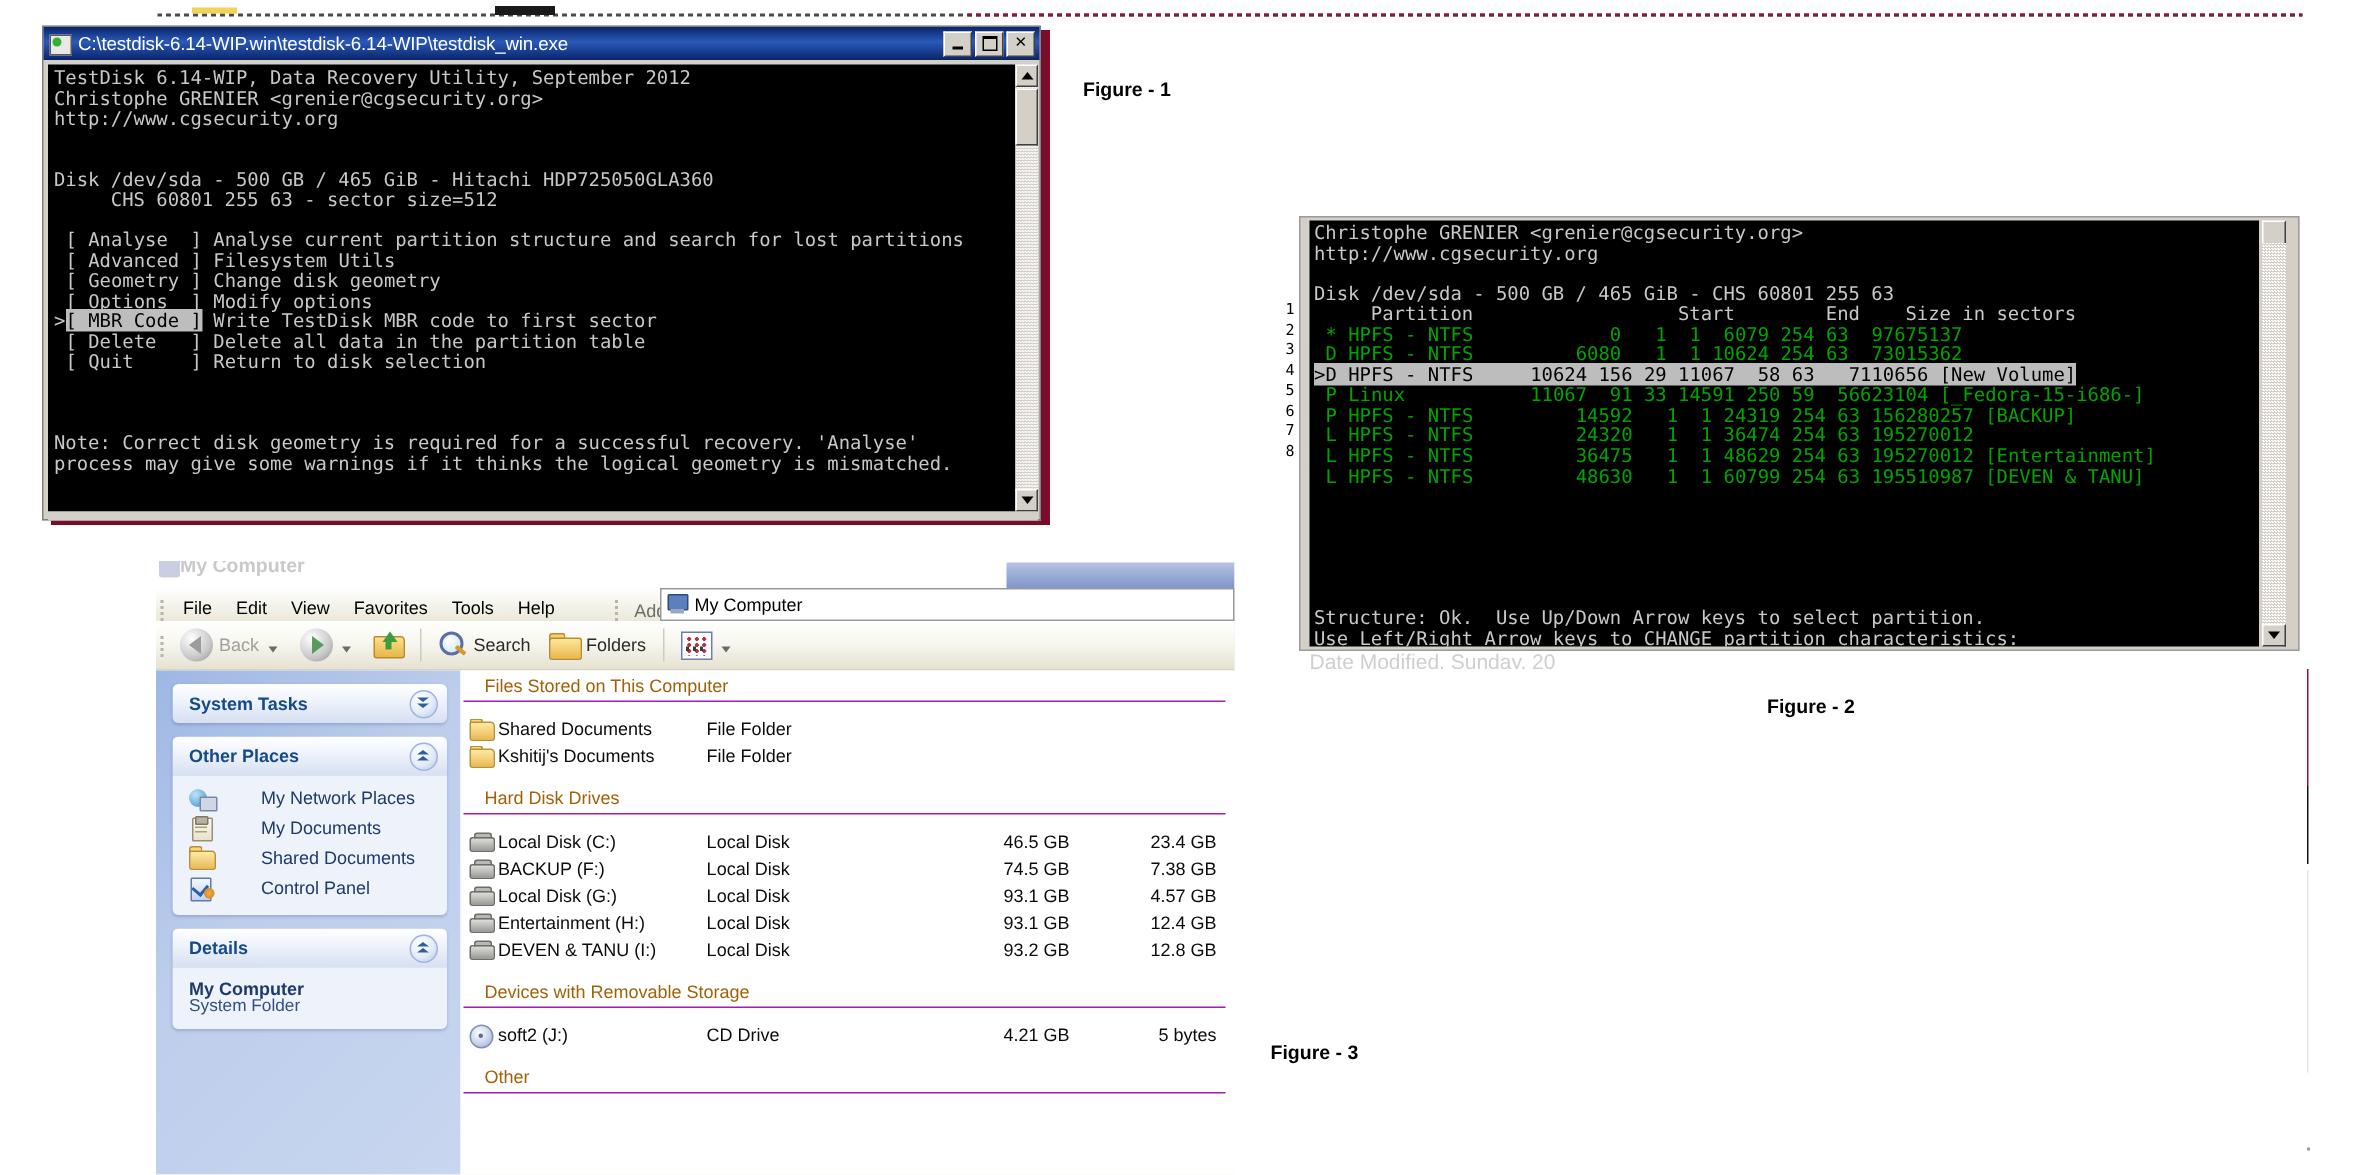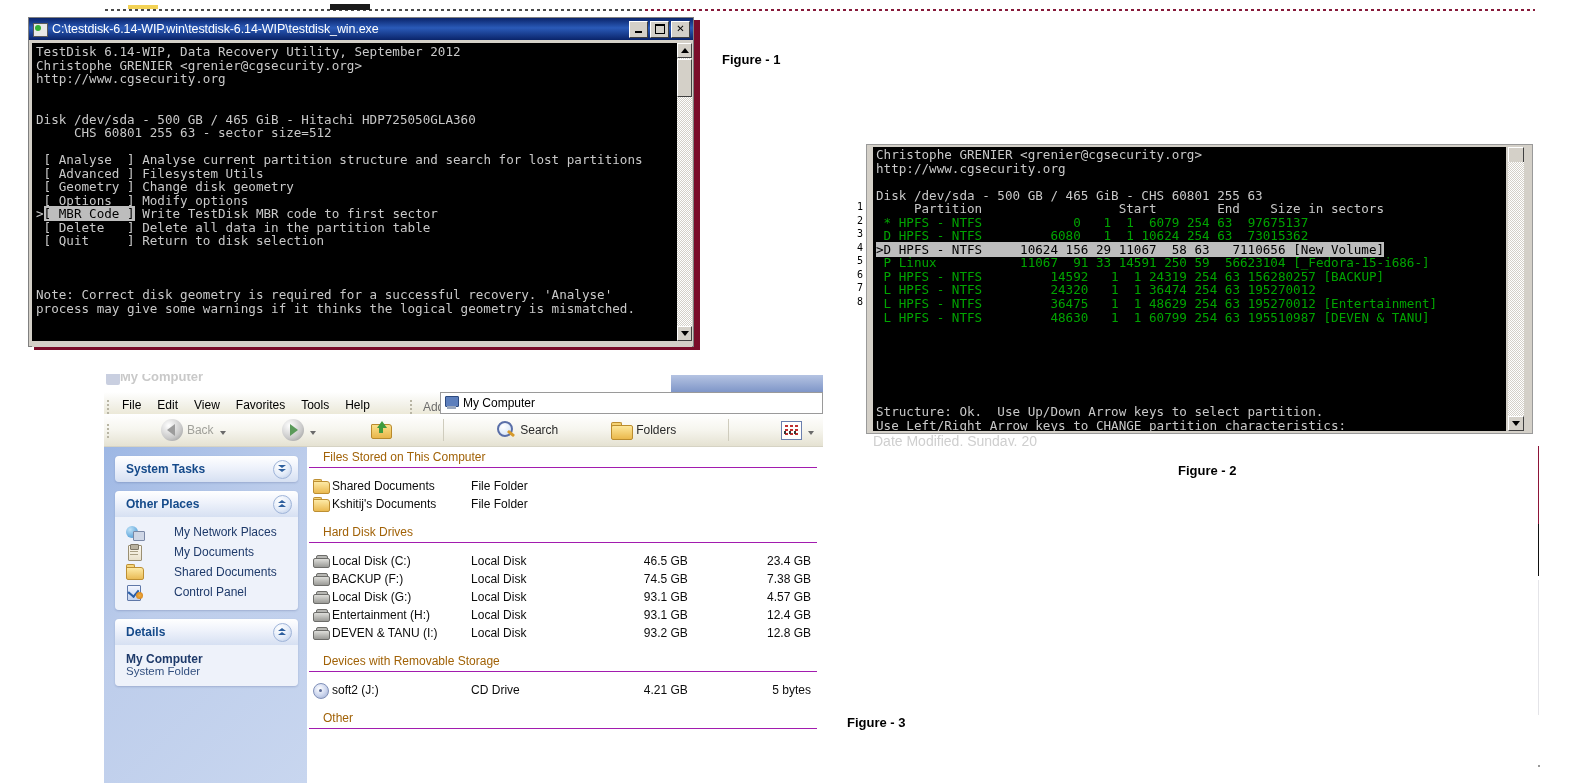--- a/index.html
+++ b/index.html
@@ -182,21 +182,21 @@
   }
   #fig3-addr-box .pcicon{
     width:15px;height:14px;margin:0 4px 0 3px;position:relative;flex:0 0 auto;
   }
   #fig3-addr-box .pcicon .mon{position:absolute;left:1px;top:0;width:12px;height:9px;background:#5d7fbd;border:1px solid #2d4a80;border-radius:1px;}
   #fig3-addr-box .pcicon .base{position:absolute;left:3px;top:10px;width:9px;height:3px;background:#9aa8bf;}
   #fig3-addr-text{font-size:12px;color:#000;white-space:nowrap;}
   #fig3-toolbar{
     left:104px;top:414px;width:719px;height:33px;
     background:linear-gradient(to bottom,#ffffff,#f6f5ee 50%,#e5e2d2);
-    display:flex;align-items:center;border-bottom:1px solid #d6d3c4;box-sizing:border-box;justify-content:space-between;
+    display:flex;align-items:center;border-bottom:1px solid #d6d3c4;box-sizing:border-box;
   }
   .tb-btn{display:flex;align-items:center;gap:4px;padding:0 6px;height:28px;white-space:nowrap;}
   .tb-label{font-size:12px;color:#2a2a2a;font-family:"Liberation Sans",sans-serif;}
   .tb-label.dim{color:#a0a09a;}
   .circ{width:22px;height:22px;border-radius:50%;position:relative;flex:0 0 auto;}
   .circ.gray{background:radial-gradient(circle at 35% 30%,#ffffff,#c9c9c9 60%,#8f8f8f);}
   .circ .chev{position:absolute;left:6px;top:5px;width:0;height:0;
     border-top:6px solid transparent;border-bottom:6px solid transparent;}
   .circ .chev.l{border-right:8px solid #9c9c9c;}
   .circ .chev.r{border-left:8px solid #9c9c9c;left:8px;}
@@ -283,37 +283,37 @@
   }
   #fig3-colhead .ch.r{justify-content:flex-end;}
   .grouphd{
     font-size:12px;font-weight:normal;color:#a16207;padding:3px 0 3px 14px;
     border-bottom:1px solid #a21caf;margin:0 6px 0 2px;white-space:nowrap;
   }
   .frow{display:flex;align-items:center;height:18px;}
   .frow .nm{display:flex;align-items:center;gap:3px;width:172px;padding-left:6px;box-sizing:border-box;}
   .frow .nm .lbl{font-size:12px;color:#0c0c0c;white-space:nowrap;}
   .frow .ty{width:155px;font-size:12px;color:#0c0c0c;white-space:nowrap;}
-  .frow .ts{width:118px;font-size:12px;color:#0c0c0c;text-align:center;padding-right:19px;box-sizing:border-box;white-space:nowrap;}
+  .frow .ts{width:118px;font-size:12px;color:#0c0c0c;text-align:right;padding-right:19px;box-sizing:border-box;white-space:nowrap;}
   .frow .fs{width:95px;font-size:12px;color:#0c0c0c;text-align:right;padding-right:12px;box-sizing:border-box;white-space:nowrap;}
   .fico{width:16px;height:14px;position:relative;flex:0 0 auto;}
   .fico.fold .f{position:absolute;left:0;top:2px;width:15px;height:11px;background:linear-gradient(to bottom,#fdeaa6,#eab950);border:1px solid #bd8f33;border-radius:1px 3px 2px 2px;}
   .fico.fold .t{position:absolute;left:0;top:0;width:7px;height:3px;background:#f6d77d;border:1px solid #bd8f33;border-bottom:none;border-radius:2px 2px 0 0;}
   .fico.hdd .d{position:absolute;left:0;top:4px;width:15px;height:8px;background:linear-gradient(to bottom,#dededa,#9a9a96);border:1px solid #6d6d6a;border-radius:2px;}
   .fico.hdd .top{position:absolute;left:3px;top:1px;width:10px;height:5px;background:#b8b8b4;border:1px solid #6d6d6a;border-radius:2px 2px 0 0;}
   .fico.cd .disc{position:absolute;left:0px;top:0px;width:14px;height:14px;border-radius:50%;
     background:radial-gradient(circle at 40% 35%,#ffffff,#cfd8ef 50%,#9aa9cf);border:1px solid #8090b8;}
   .fico.cd .hole{position:absolute;left:6px;top:6px;width:3px;height:3px;border-radius:50%;background:#5a6a96;}
   .spacer{height:9px;}
 
   
   .figcap{font-size:13px;font-weight:bold;color:#000;font-family:"Liberation Sans",sans-serif;white-space:nowrap;}
   #figcap1{left:722px;top:52px;}
   #figcap2{left:1178px;top:463px;}
-  #figcap3{left:847px;top:694px;margin-top:21px;}
+  #figcap3{left:847px;top:694px;}
 
   
   #artifact-vline{left:1538px;top:446px;width:1px;height:130px;
     background:linear-gradient(to bottom,#8d1438 0 60%,#111 60% 100%);}
   #artifact-vline2{left:1538px;top:580px;width:1px;height:135px;background:#e4e4e8;}
   #artifact-dot{left:1538px;top:765px;width:2px;height:2px;background:#999;}
   #fig3-belowstrip{left:594px;top:371px;width:229px;height:4px;background:#ffffff;}
 </style>
 </head>
 <body>

